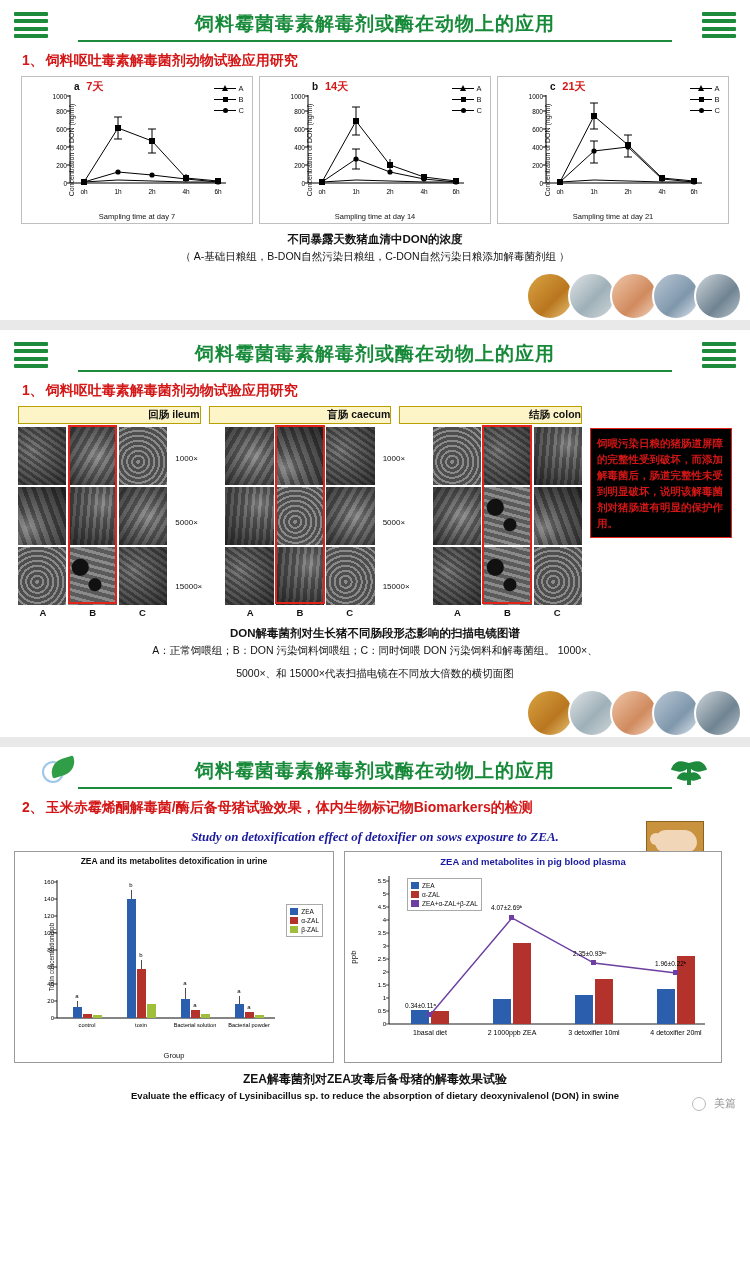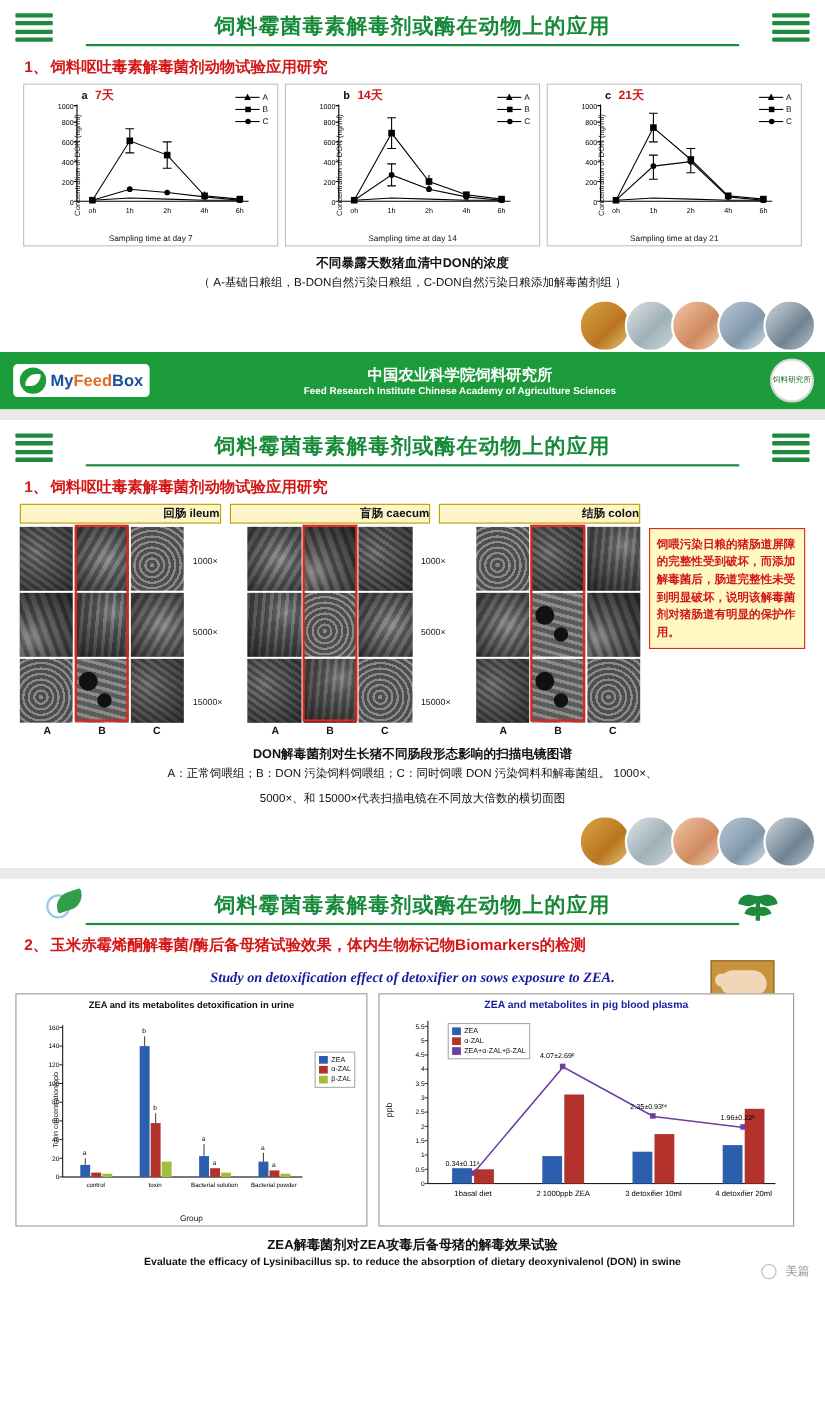--- a/index.html
+++ b/index.html
@@ -240,21 +240,21 @@
   }
   .mag-col { width: 42px; display:flex; flex-direction:column; justify-content: space-around; }
   .mag-col div { font-size: 8px; text-align: left; }
   .sem-abc { display:flex; gap: 8px; margin-top: 2px; }
   .sem-abc .g { flex:1; display:flex; }
   .sem-abc .g span { flex:1; text-align:center; font-size: 9.5px; font-weight: bold; }
 
   .note-box {
     width: 142px;
     border: 1px solid #e2231a;
-    background: #fef9c3;
+    background: #000000;
     padding: 6px 6px;
     font-size: 10.5px;
     line-height: 16px;
     color: #d31616;
     font-weight: bold;
     align-self: flex-start;
     margin-top: 22px;
   }
 
   
@@ -594,31 +594,20 @@
     <div class="caption-sub">（ A-基础日粮组，B-DON自然污染日粮组，C-DON自然污染日粮添加解毒菌剂组 ）</div>
 
     <div class="photo-strip">
       <div class="photo-circ ph1"></div>
       <div class="photo-circ ph2"></div>
       <div class="photo-circ ph3"></div>
       <div class="photo-circ ph4"></div>
       <div class="photo-circ ph5"></div>
     </div>
 
-    <div class="green-banner">
-      <div class="mybox">
-        <span class="leafcirc"></span>
-        <span class="txt"><span>My</span><span class="mid">Feed</span><span>Box</span></span>
-      </div>
-      <div class="banner-titles">
-        <div class="banner-cn">中国农业科学院饲料研究所</div>
-        <div class="banner-en">Feed Research Institute Chinese Academy of Agriculture Sciences</div>
-      </div>
-      <div class="banner-seal">饲料研究所</div>
-    </div>
   </div>
 
   <div class="slide-sep"></div>
 
   <div class="slide">
     <div class="slide-head">
       <div class="hamburger left">
           <i></i>
           <i></i>
           <i></i>

